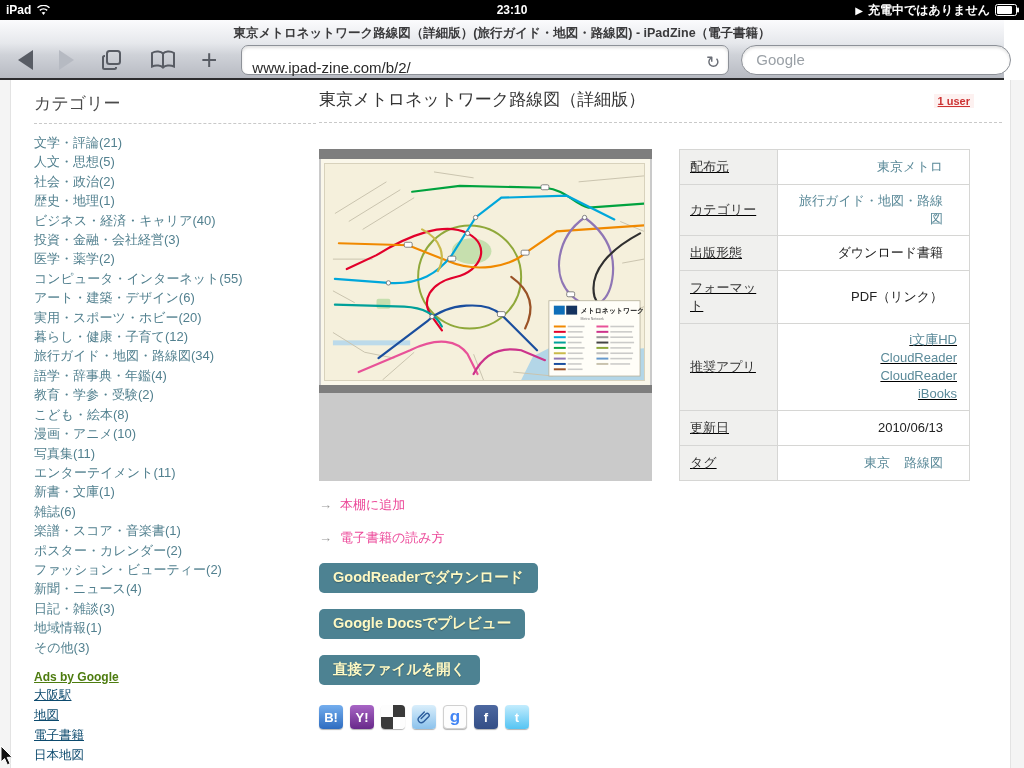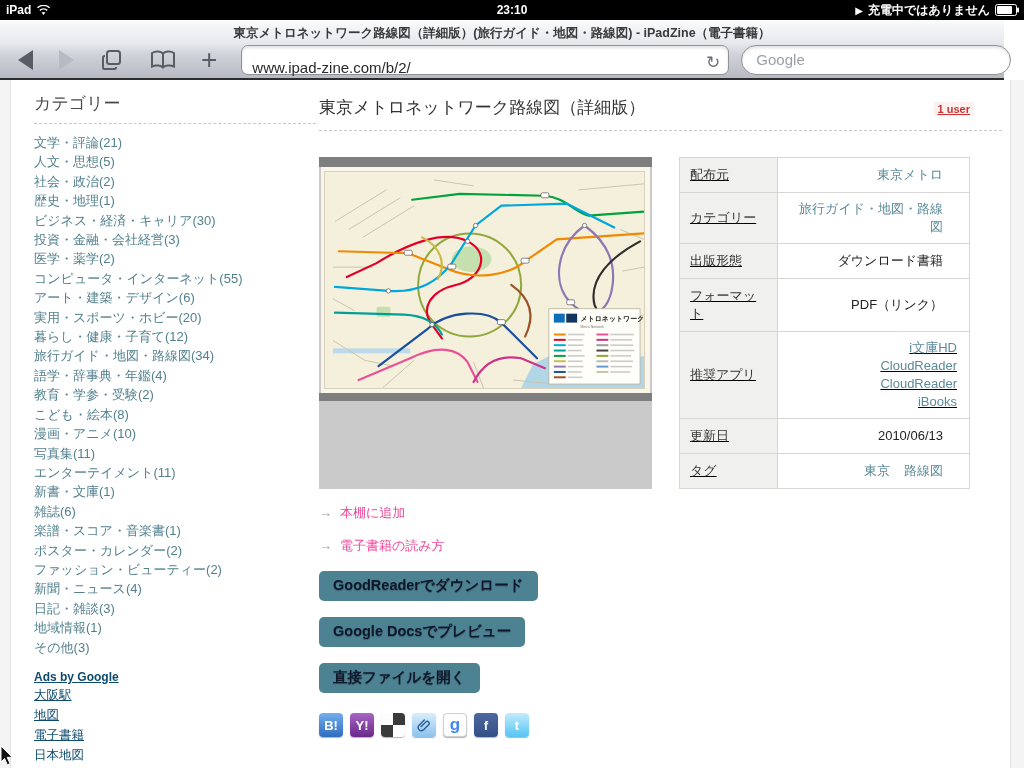--- a/index.html
+++ b/index.html
@@ -41,29 +41,29 @@
   .page { position:absolute; left:0; top:80px; width:1024px; height:688px; background:#f4f4f4; }
   .content { position:absolute; left:10px; right:13px; top:0; bottom:0; background:#fff;
     border-left:1px solid #e3e3e3; border-right:1px solid #e3e3e3; }
 
   
   .sidebar { position:absolute; left:23px; top:8px; width:282px; }
   .side-heading { font-size:17px; font-weight:normal; color:#4a4a4a; margin:4px 0 8px 0; }
   .dash-rule { border-bottom:1px dashed #c9c9c9; margin-bottom:9px; }
   .cat-link { display:block; color:#52808f; font-size:13px; line-height:19.4px; text-decoration:none; cursor:pointer; }
   .ads-heading { display:inline-block; margin-top:13px; font-size:12px; font-weight:bold;
-    color:#0c4a6e; text-decoration:underline; }
+    color:#4d7c0f; text-decoration:underline; }
   .ad-link { display:block; width:fit-content; color:#0c4a6e; font-size:12.5px; line-height:20px;
     text-decoration:underline; cursor:pointer; }
   .ad-link.no-underline { text-decoration:none; }
 
   
   .main { position:absolute; left:308px; right:8px; top:8px; }
   .title-row { display:flex; justify-content:space-between; align-items:baseline;
-    border-bottom:1px dashed #c9c9c9; padding-bottom:11px;margin-top:8px; }
+    border-bottom:1px dashed #c9c9c9; padding-bottom:11px; }
   .page-h1 { font-size:17px; font-weight:normal; color:#333; }
   .user-badge { font-size:11px; font-weight:bold; color:#cc3333; text-decoration:underline;
     background:#fdf1f0; padding:1px 4px; margin-right:28px; }
 
   .media-row { display:flex; margin-top:26px;text-decoration:underline; }
 
   
   .map-block { width:333px; background:#cacaca; padding:0 2px; }
   .map-bar { height:10px; background:#7e7e7e; margin:0 -2px; }
   .map-bar.bottom { height:8px; }
@@ -75,21 +75,21 @@
   .info-table th { width:98px; background:#f0f0ee; border:1px solid #d6d6d4; font-weight:normal;
     text-align:left; color:#333; padding:8px 10px; vertical-align:middle; }
   .info-table td { width:192px; background:#fff; border:1px solid #d6d6d4; color:#222;
     padding:7px 12px; vertical-align:middle; line-height:18px;text-align:right; }
   .cell-link { color:#5b8a99; text-decoration:none; cursor:pointer; }
 
   .action-link { margin-top:15px; font-size:13px; }
   .action-link .arrow { color:#999; margin-right:8px; }
   .action-link a { color:#ec4899; text-decoration:none; cursor:pointer; }
 
-  .btn { display:table; background:#4d8292; color:#0f172a; font-weight:bold; font-size:14.5px;
+  .btn { display:table; background:#4d8292; color:#fef9c3; font-weight:bold; font-size:14.5px;
     padding:5px 14px 6px 14px; border-radius:5px; margin-top:16px; cursor:pointer;
     text-shadow:0 1px 1px rgba(0,0,0,.25); }
 
   .share-row { display:flex; gap:7px; margin-top:20px; }
   .share { width:24px; height:24px; border-radius:4px; display:flex; align-items:center;
     justify-content:center; color:#fff; font-weight:bold; font-size:13px; cursor:pointer;
     box-shadow:0 1px 1px rgba(0,0,0,.3); }
   .share-hatena   { background:linear-gradient(#74aeee,#2e6cc0); }
   .share-yahoo    { background:linear-gradient(#a865c5,#68298a); }
   .share-delicious{ background:conic-gradient(#3a3a3a 0 25%, #fdfdfd 0 50%, #3a3a3a 0 75%, #fdfdfd 0); }
@@ -162,21 +162,21 @@
   <div class="content">
 
     <div class="sidebar">
       <h2 class="side-heading">カテゴリー</h2>
       <div class="dash-rule"></div>
       <div id="category-list">
           <a class="cat-link">文学・評論(21)</a>
           <a class="cat-link">人文・思想(5)</a>
           <a class="cat-link">社会・政治(2)</a>
           <a class="cat-link">歴史・地理(1)</a>
-          <a class="cat-link">ビジネス・経済・キャリア(30)</a>
+          <a class="cat-link">ビジネス・経済・キャリア(40)</a>
           <a class="cat-link">投資・金融・会社経営(3)</a>
           <a class="cat-link">医学・薬学(2)</a>
           <a class="cat-link">コンピュータ・インターネット(55)</a>
           <a class="cat-link">アート・建築・デザイン(6)</a>
           <a class="cat-link">実用・スポーツ・ホビー(20)</a>
           <a class="cat-link">暮らし・健康・子育て(12)</a>
           <a class="cat-link">旅行ガイド・地図・路線図(34)</a>
           <a class="cat-link">語学・辞事典・年鑑(4)</a>
           <a class="cat-link">教育・学参・受験(2)</a>
           <a class="cat-link">こども・絵本(8)</a>

